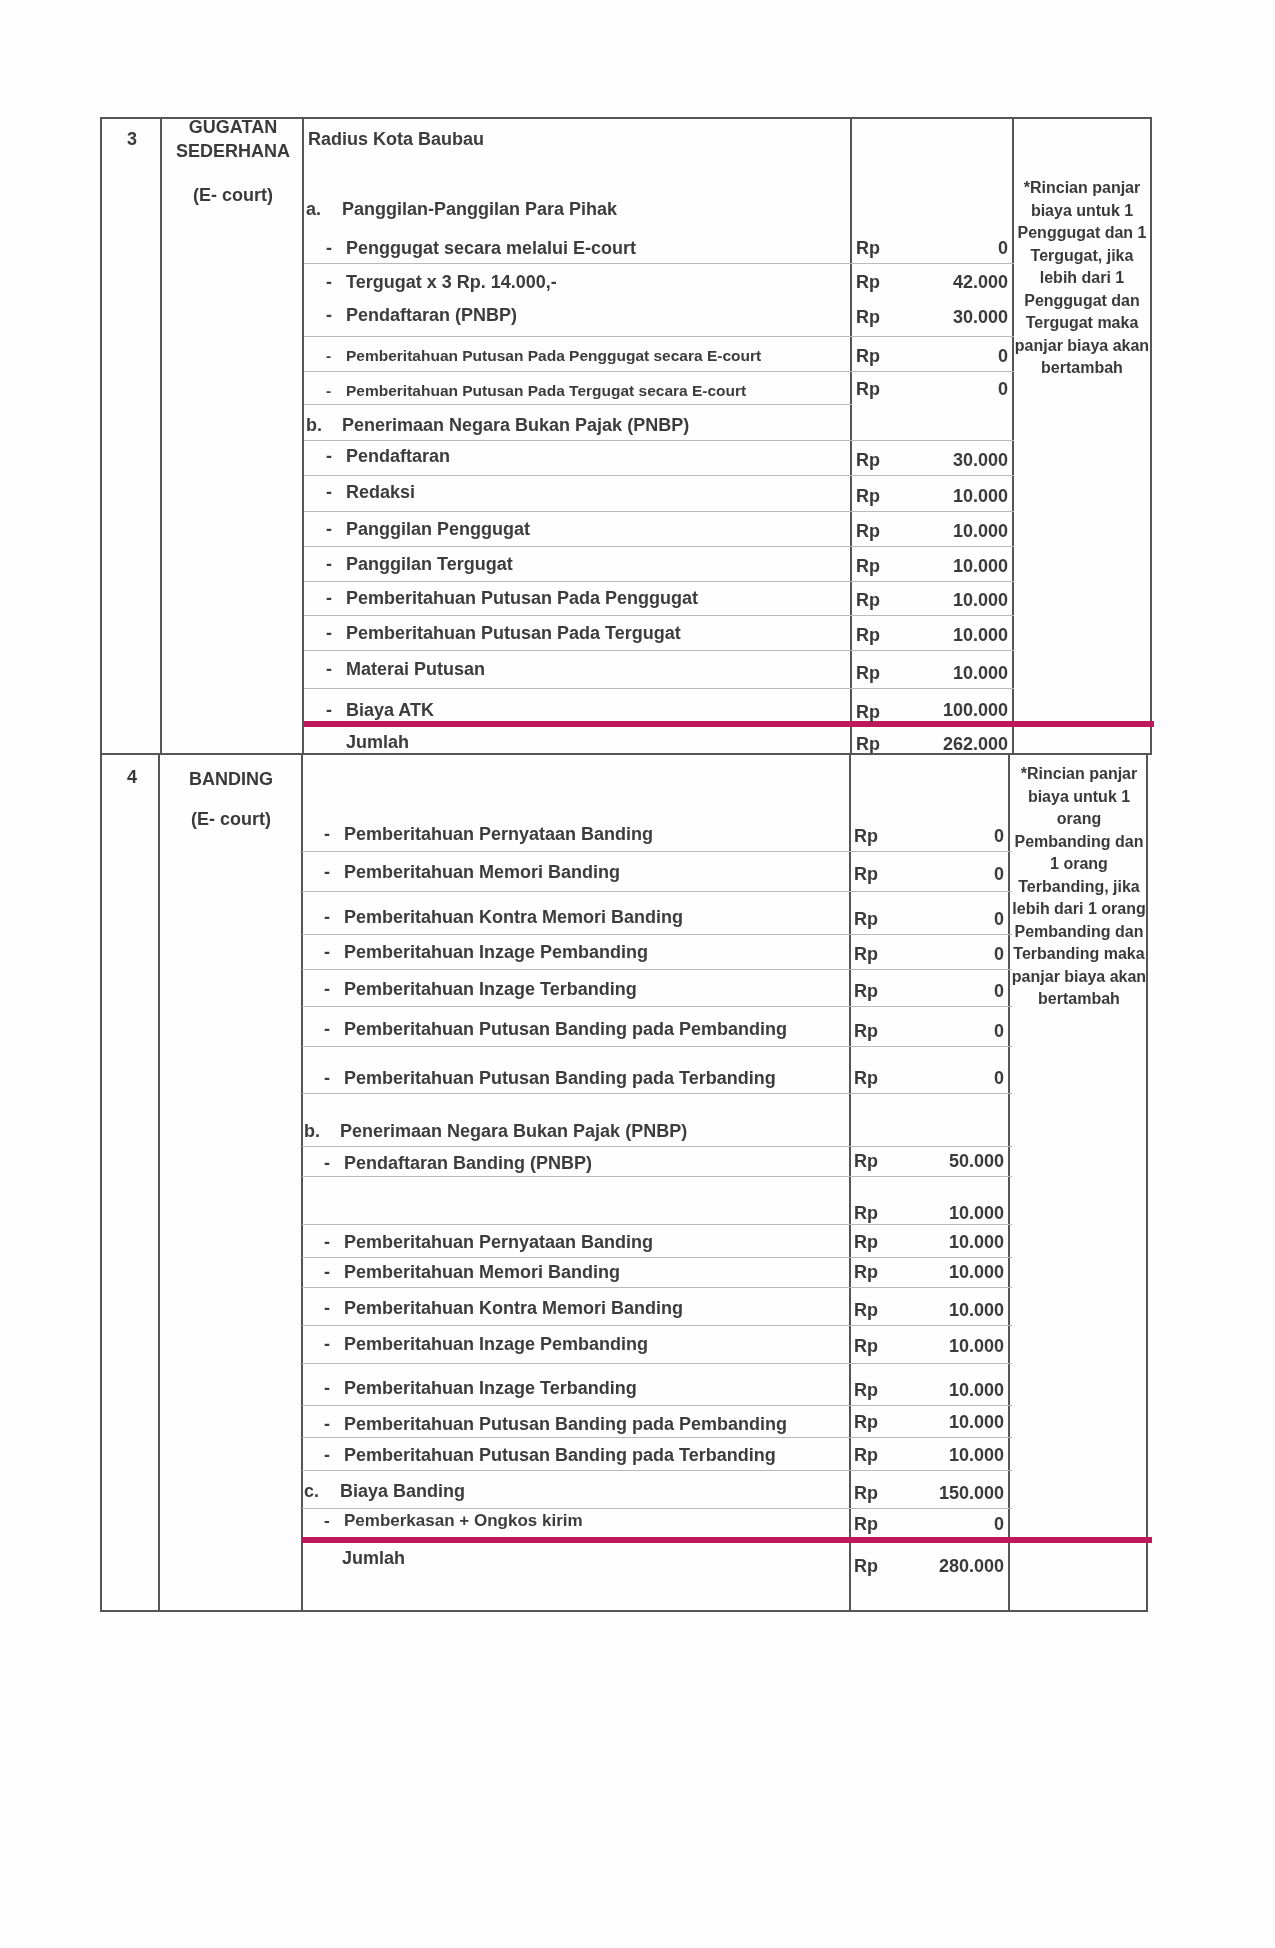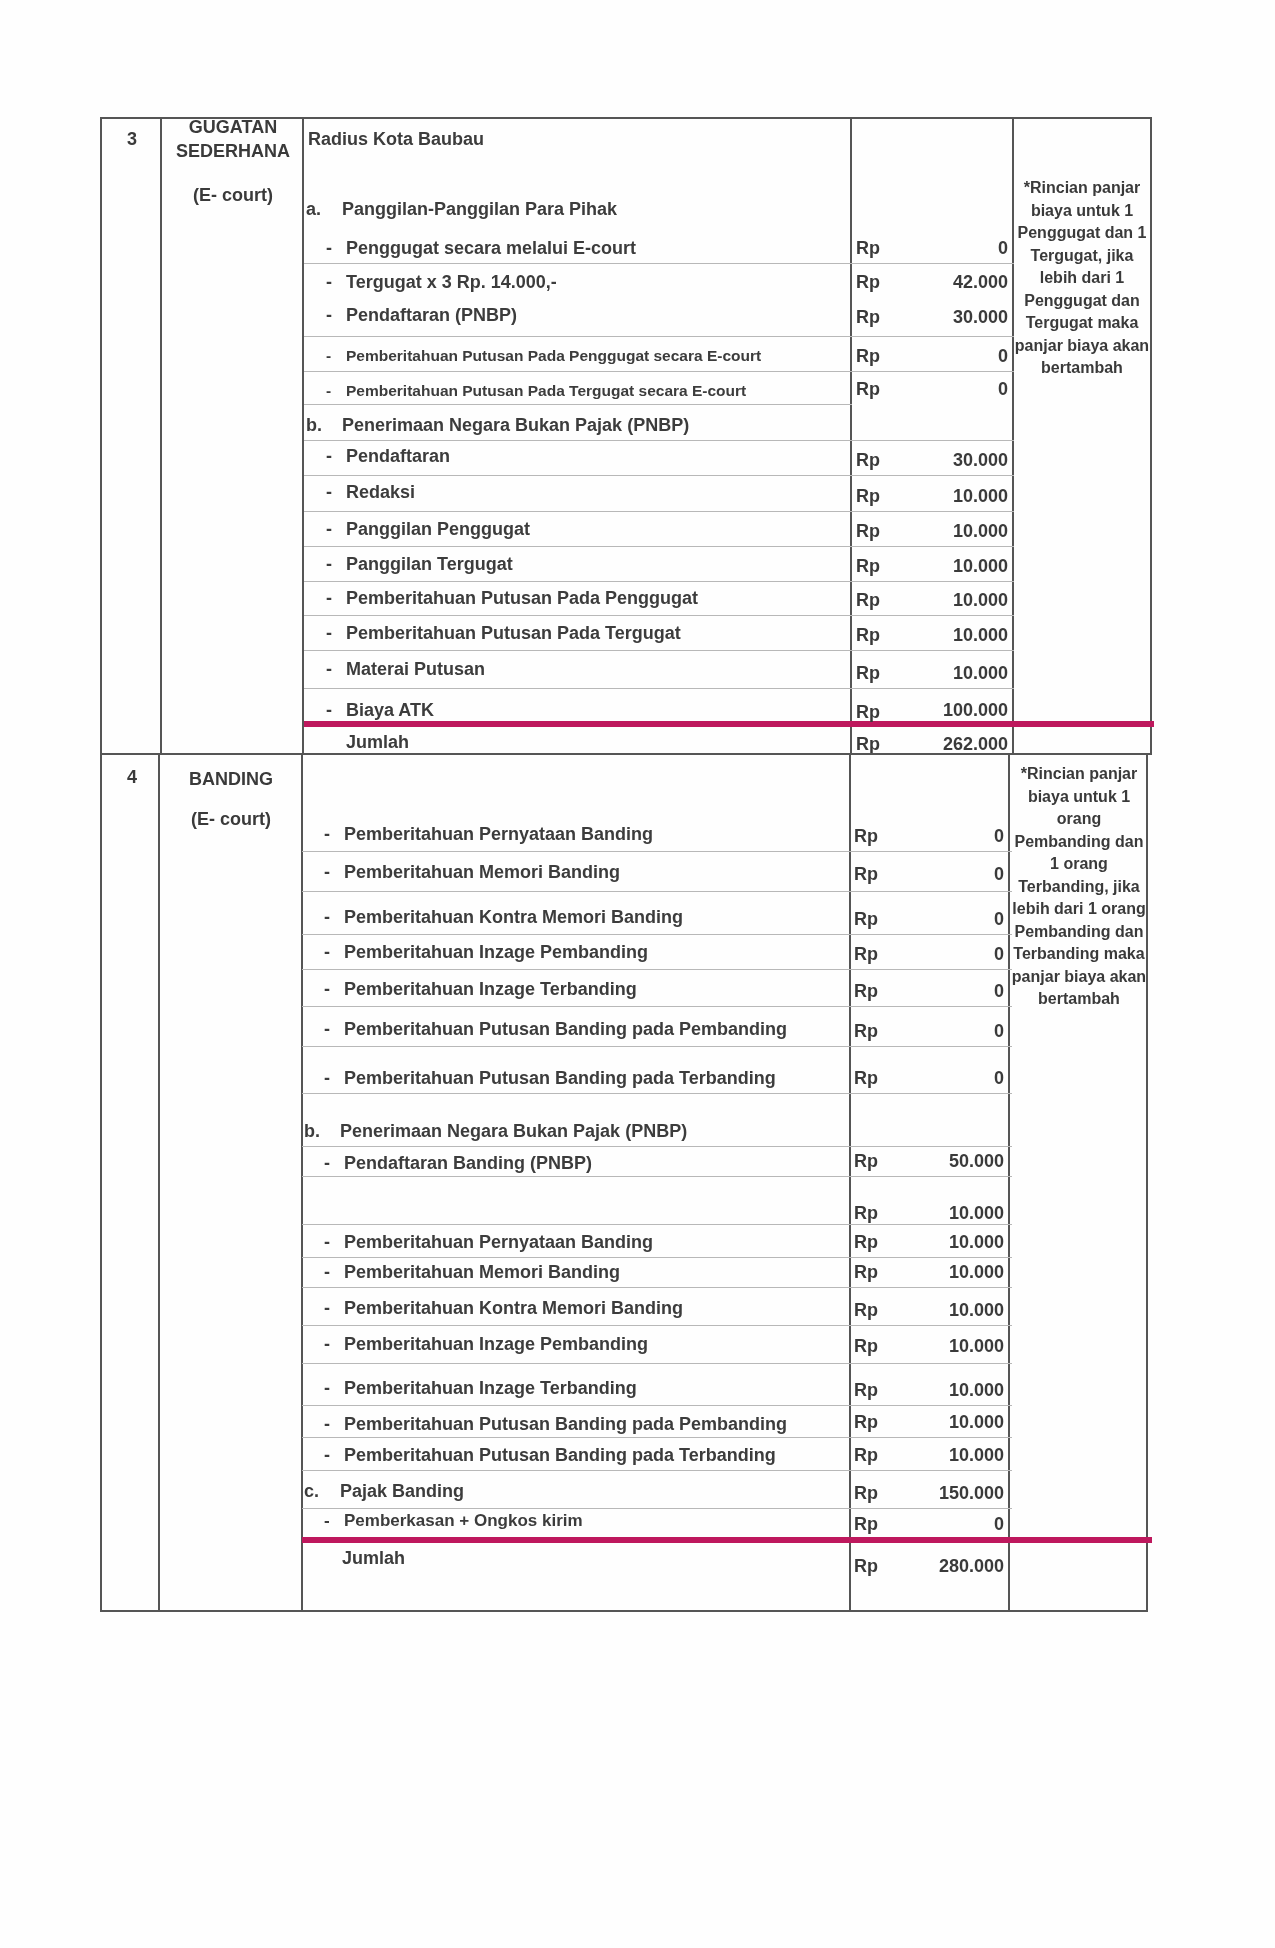--- a/index.html
+++ b/index.html
@@ -212,21 +212,21 @@
         <div class="desc" style="bottom:2px;"><span class="bul">-</span><span>Pemberitahuan Putusan Banding pada Pembanding</span></div>
         <div class="rp">Rp</div>
         <div class="amt" style="right:8px;">10.000</div>
       </div>
       <div class="row" style="top:683px; left:200px; height:33px;">
         <div class="desc" style="bottom:4px;"><span class="bul">-</span><span>Pemberitahuan Putusan Banding pada Terbanding</span></div>
         <div class="rp">Rp</div>
         <div class="amt" style="right:8px;">10.000</div>
       </div>
       <div class="row" style="top:716px; left:200px; height:38px;">
-        <div class="desc" style="left:2px; bottom:6px;"><span class="lbl">c.</span><span>Pajak Banding</span></div>
+        <div class="desc" style="left:2px; bottom:6px;"><span class="lbl">c.</span><span>Biaya Banding</span></div>
         <div class="rp" style="bottom:4px;">Rp</div>
         <div class="amt" style="right:8px; bottom:4px;">150.000</div>
       </div>
       <div class="row thick" style="top:754px; left:200px; height:34px; width:850px;">
         <div class="desc" style="bottom:6px; font-size:17px;"><span class="bul">-</span><span>Pemberkasan + Ongkos kirim</span></div>
         <div class="rp" style="bottom:2px;">Rp</div>
         <div class="amt" style="right:148px; bottom:2px;">0</div>
       </div>
       <div class="row nob" style="top:788px; left:200px; height:36px;">
         <div class="desc" style="left:40px; bottom:10px;">Jumlah</div>

